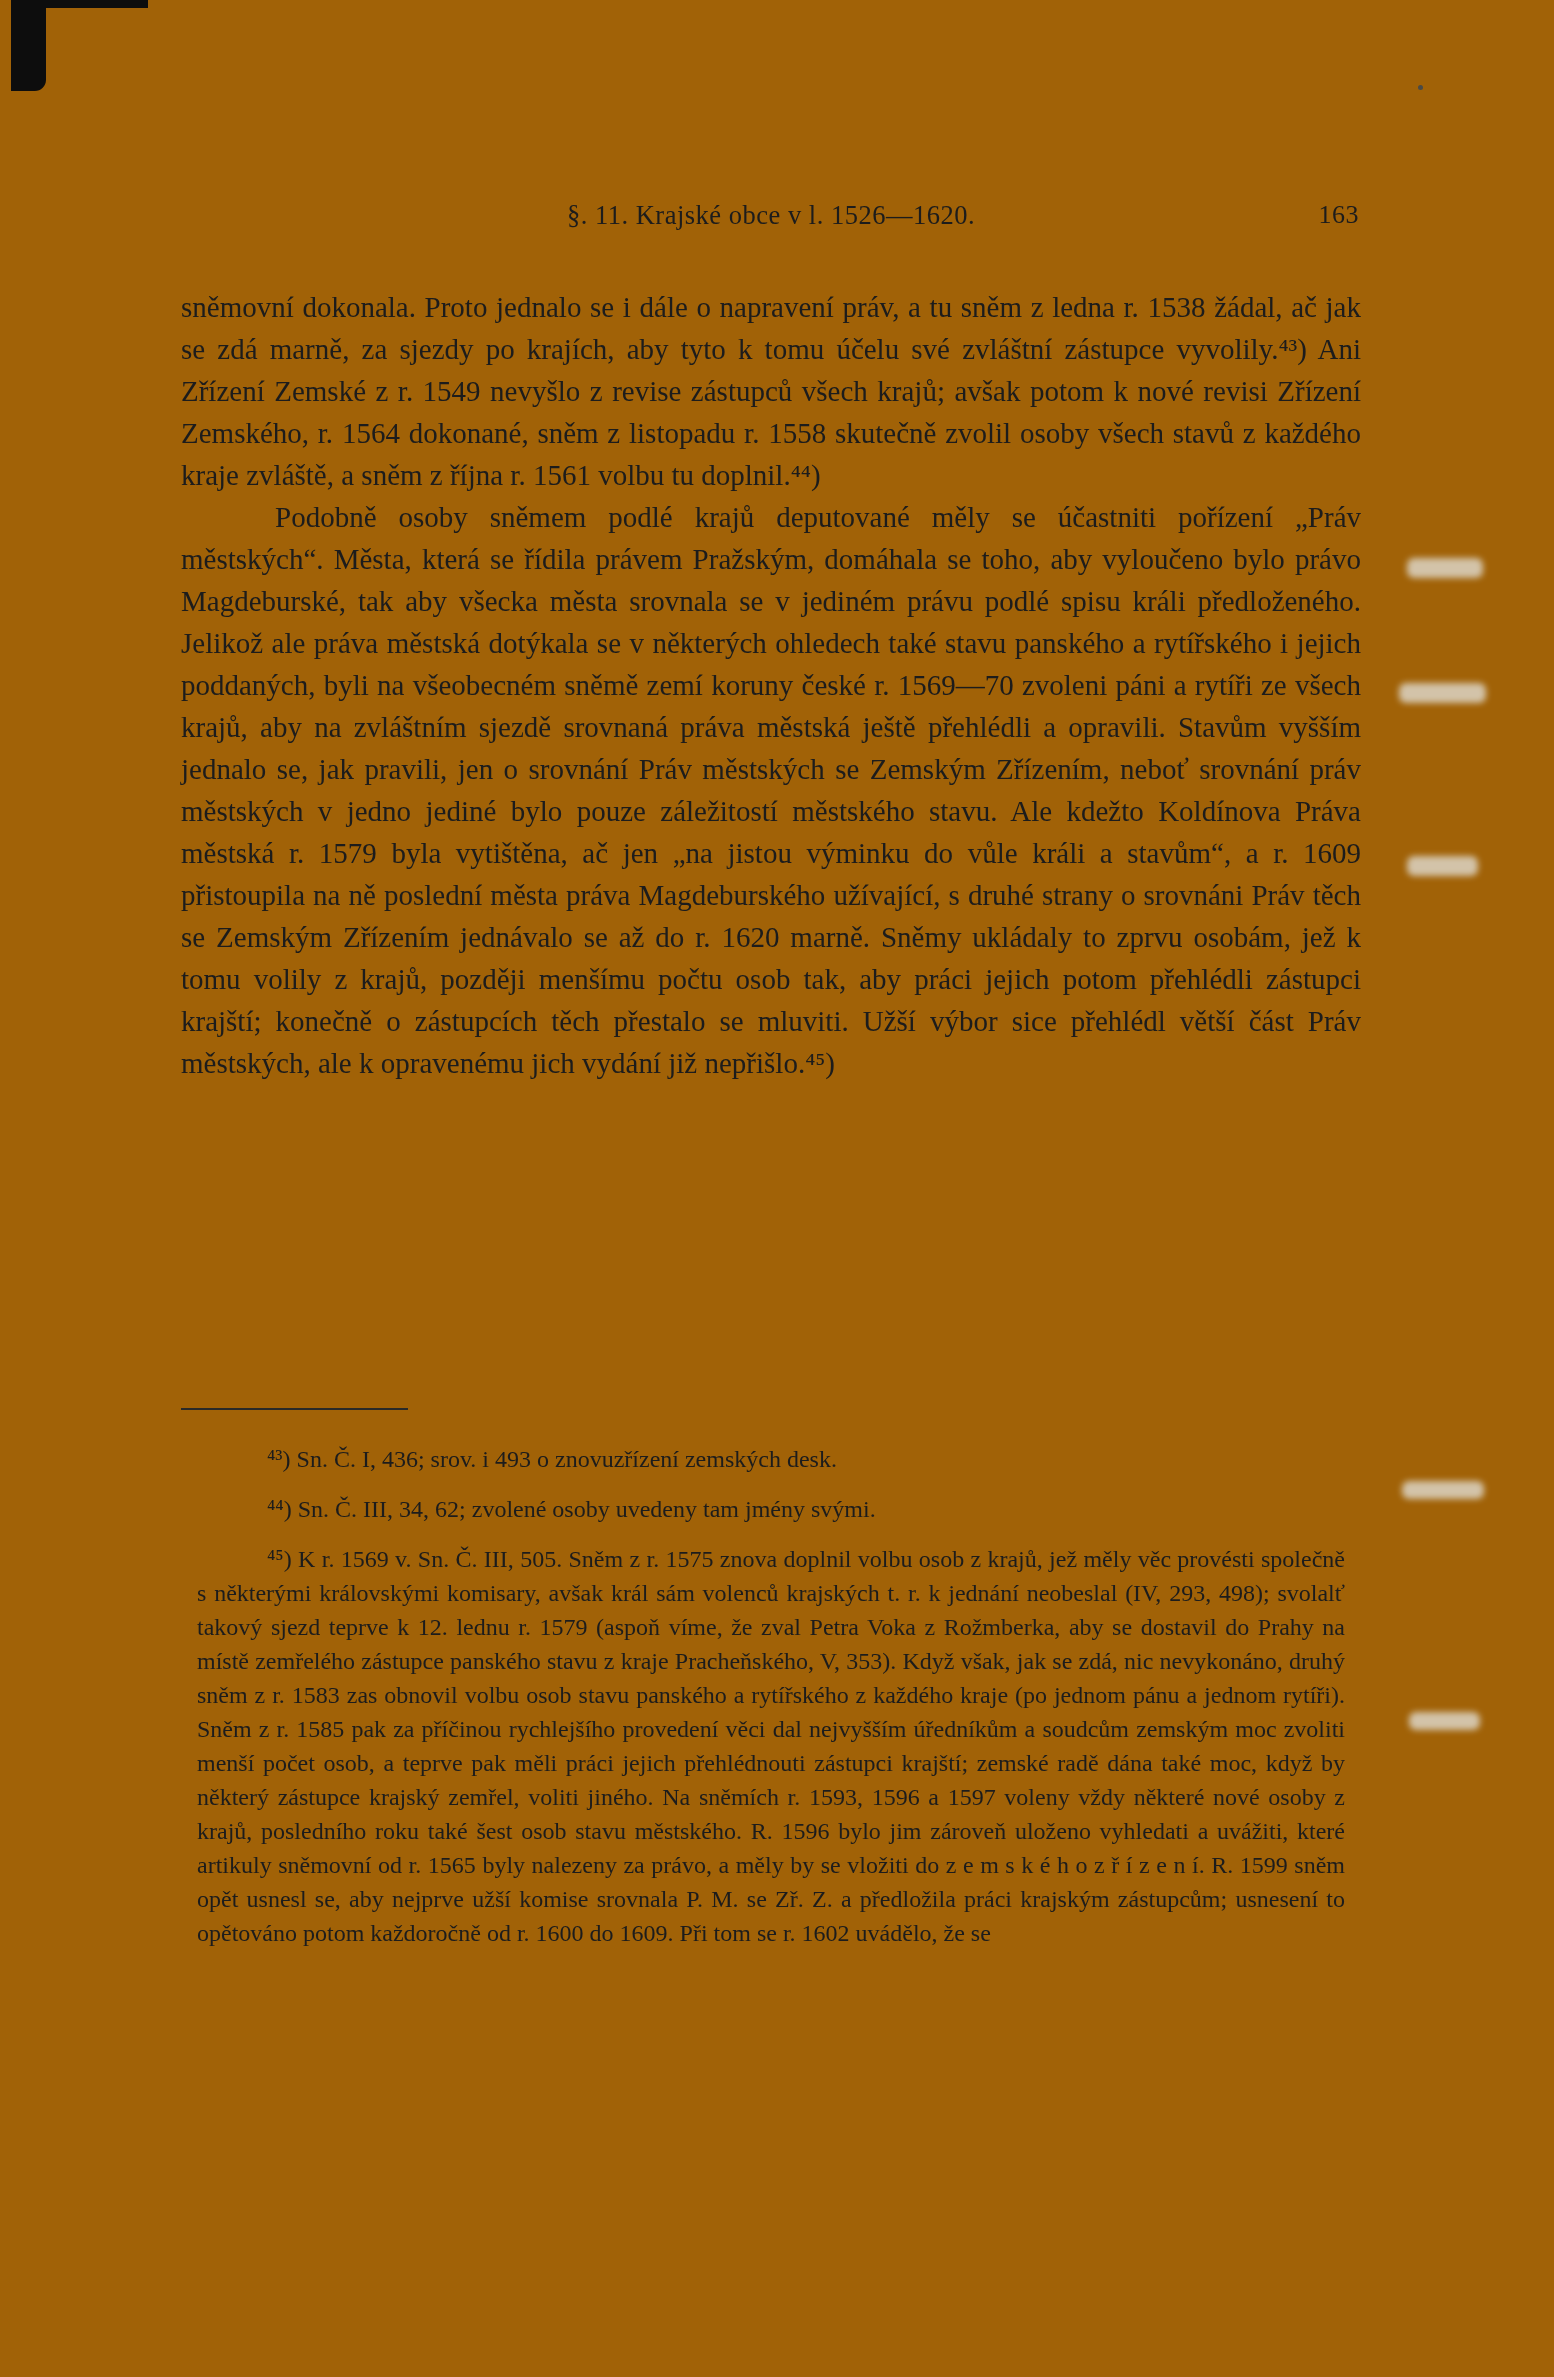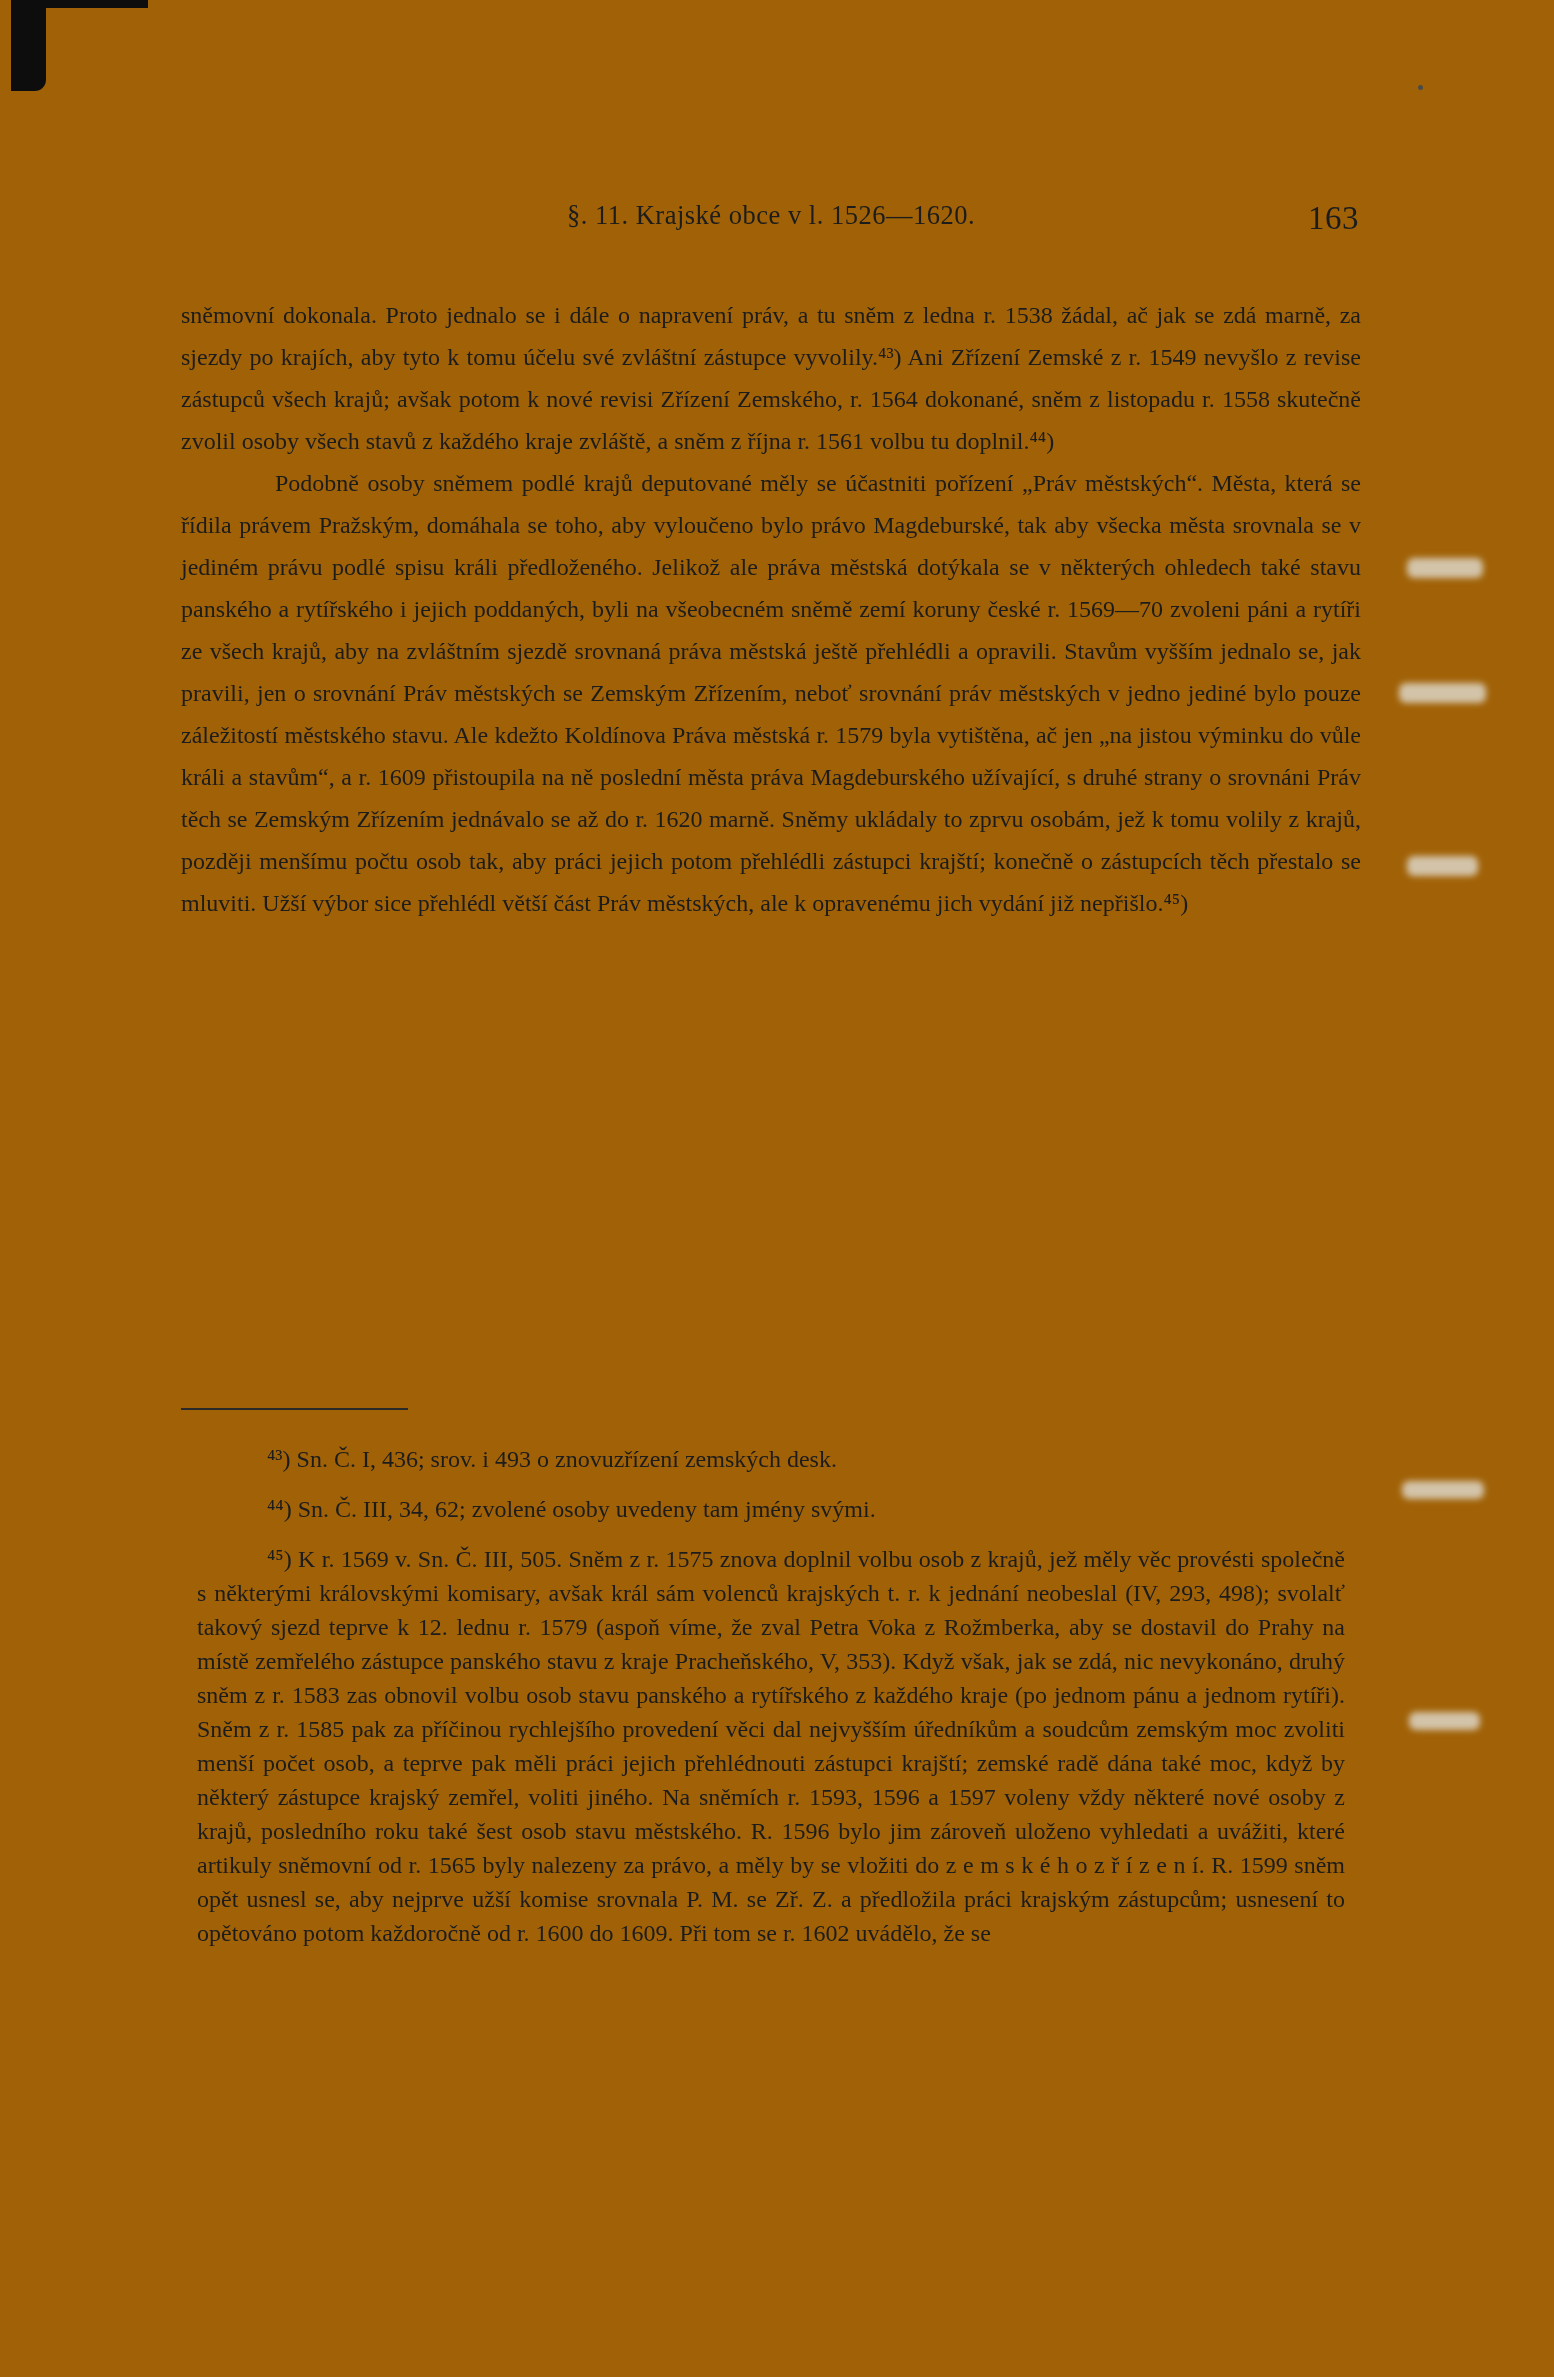--- a/index.html
+++ b/index.html
@@ -56,31 +56,31 @@
     left: 181px; top: 200px;
     width: 1180px;
     text-align: center;
     font-size: 26.5px;
     letter-spacing: 0.5px;
     white-space: nowrap;
   }
   .page-number {
     position: absolute;
     right: 2px; top: 0;
-    font-size: 33px;
+    font-size: 26px;
     letter-spacing: 0.5px;
     font-family: Liberation Serif, serif;
   }
 
   
   .body-text {
     position: absolute;
-    left: 181px; top: 294px;
+    left: 181px; top: 286px;
     width: 1180px;
-    font-size: 24px;
+    font-size: 29px;
     line-height: 42px;
     text-align: justify;
   }
   .body-text p {
     margin: 0;
   }
   .body-text p.indent {
     text-indent: 94px;
   }
 

